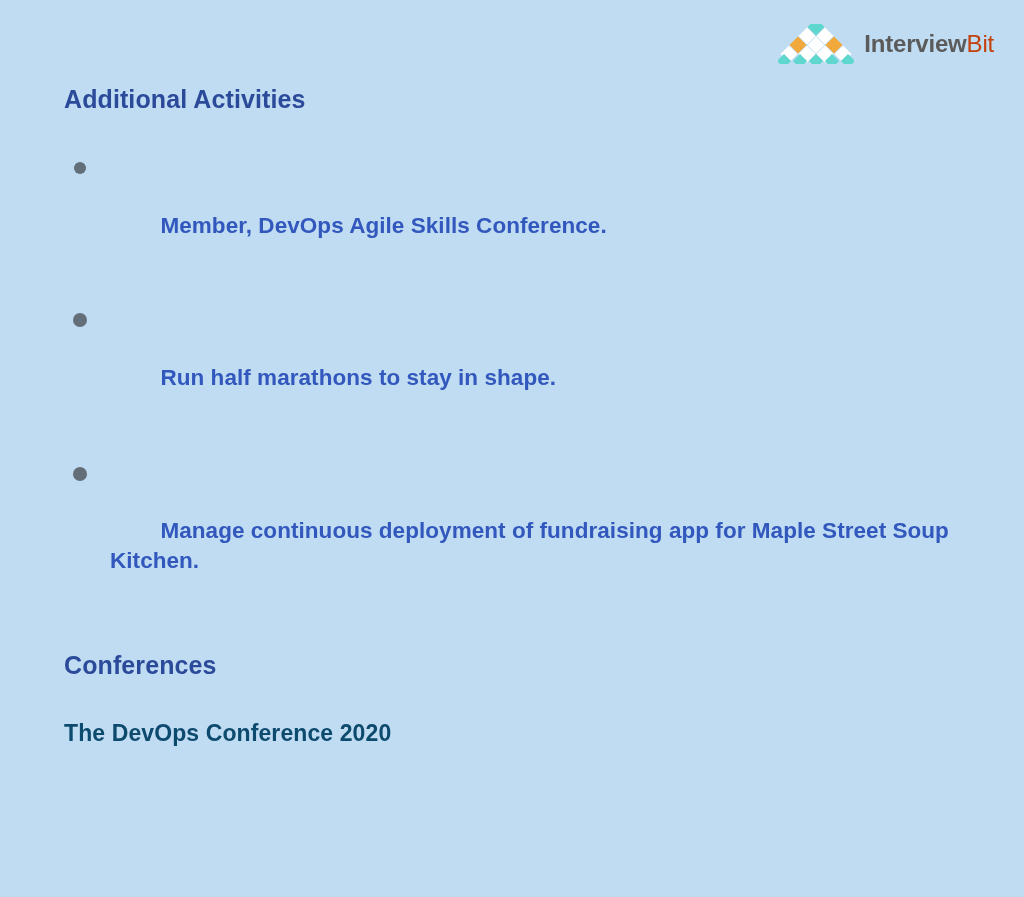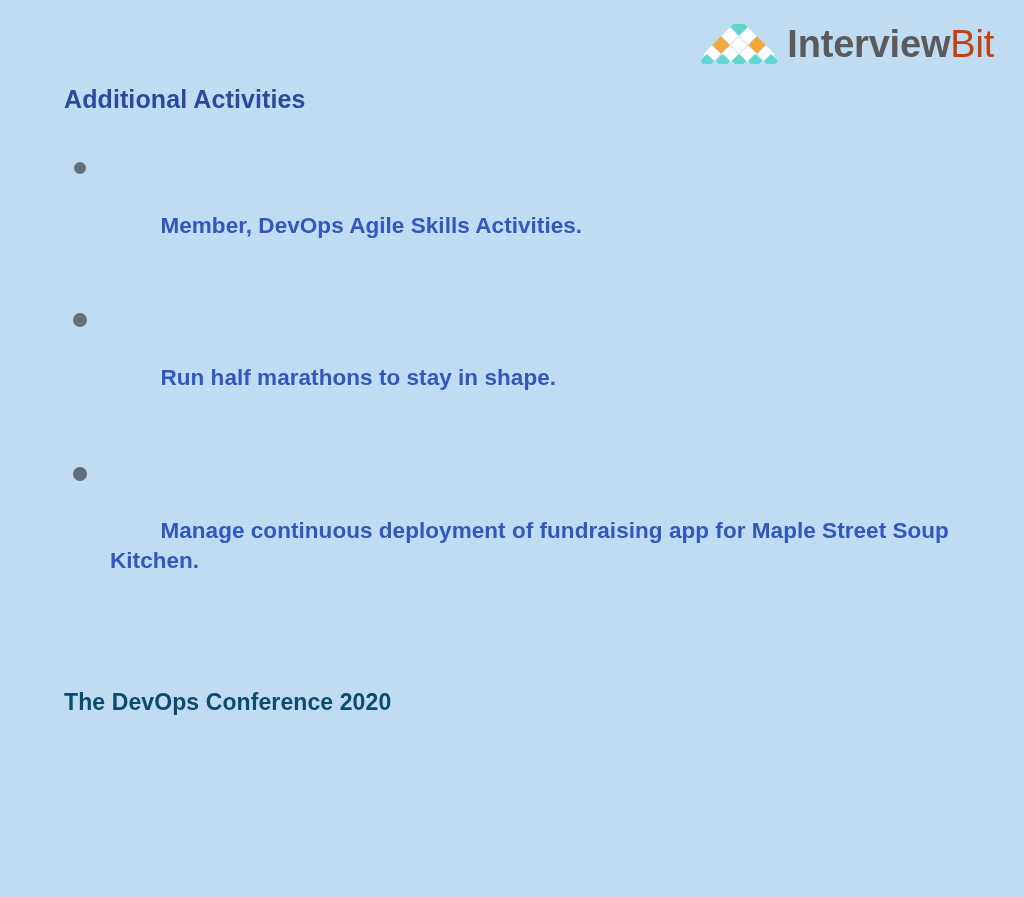--- a/index.html
+++ b/index.html
@@ -33,21 +33,21 @@
     align-items: center;
     gap: 10px;
     height: 44px;
   }
   .brand-mark {
     width: 76px;
     height: 40px;
     display: block;
   }
   .brand-text {
-    font-size: 38px;
+    font-size: 24px;
     line-height: 1;
     letter-spacing: -0.2px;
     white-space: nowrap;
     display: flex;
     align-items: baseline;
   }
   .brand-text .bt-strong {
     font-weight: bold;
     color: #5b5b5b;
   }
@@ -163,33 +163,34 @@
   </div>
 
   <div class="content">
 
     <h2 class="section-heading">Additional Activities</h2>
     <div class="gap-after-heading"></div>
 
     <ul class="bullets">
       <li>
         <span class="dot"></span>
-        <span>Member, DevOps Agile Skills Activities.</span>
+        <span>Member, DevOps Agile Skills Conference.</span>
       </li>
       <li class="big-dot" style="margin-top:32px">
         <span class="dot"></span>
         <span>Run half marathons to stay in shape.</span>
       </li>
       <li class="big-dot" style="margin-top:34px">
         <span class="dot"></span>
         <span>Manage continuous deployment of fundraising app for Maple Street Soup Kitchen.</span>
       </li>
     </ul>
 
     <div class="gap-section-lg"></div>
 
+    <h2 class="section-heading">Conferences</h2>
     <div class="gap-sub"></div>
     <div class="sub-heading">The DevOps Conference 2020</div>
 
     <div class="gap-section"></div>
 
   </div>
 </div>
 
 </body></html>

